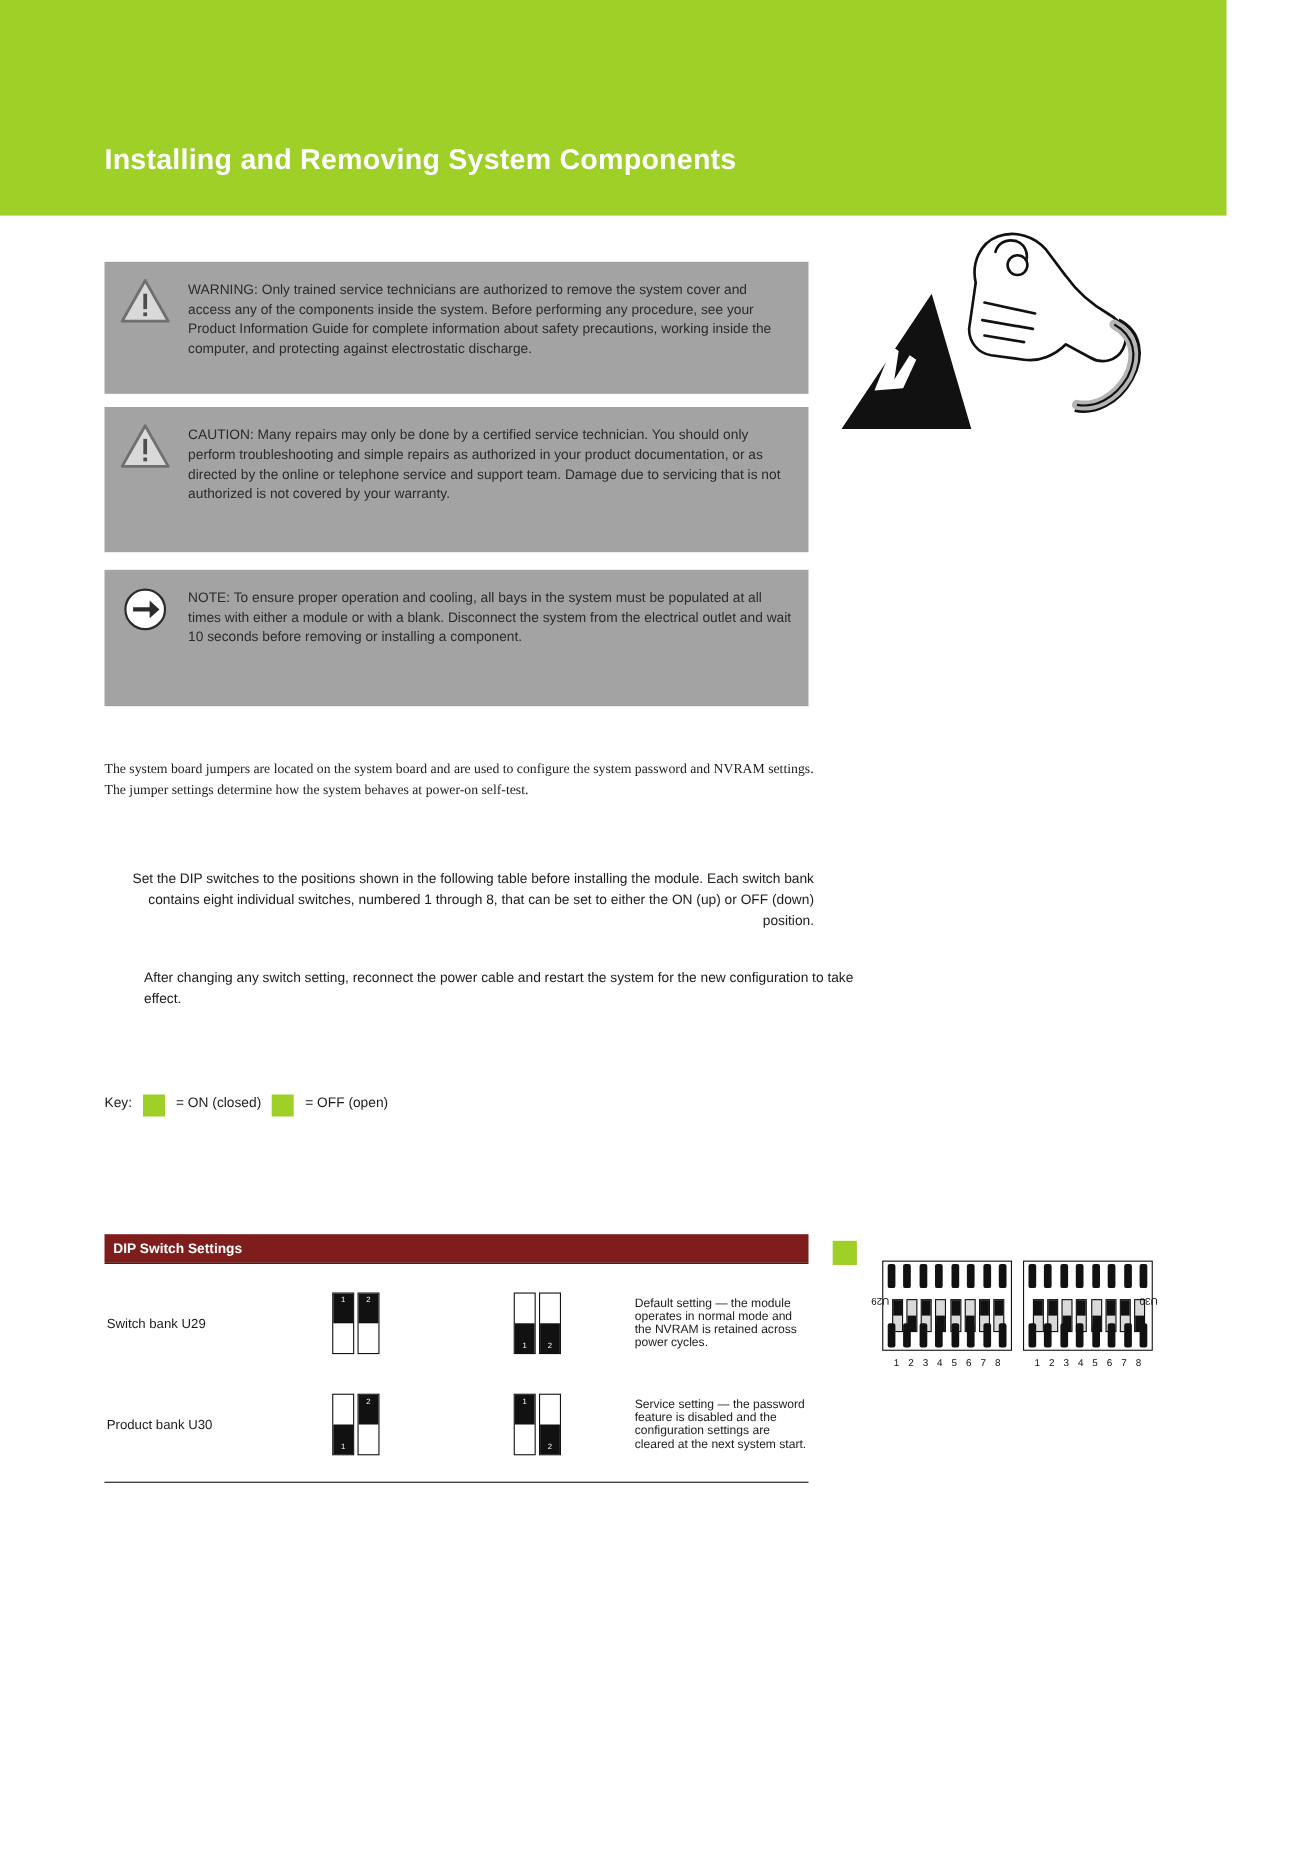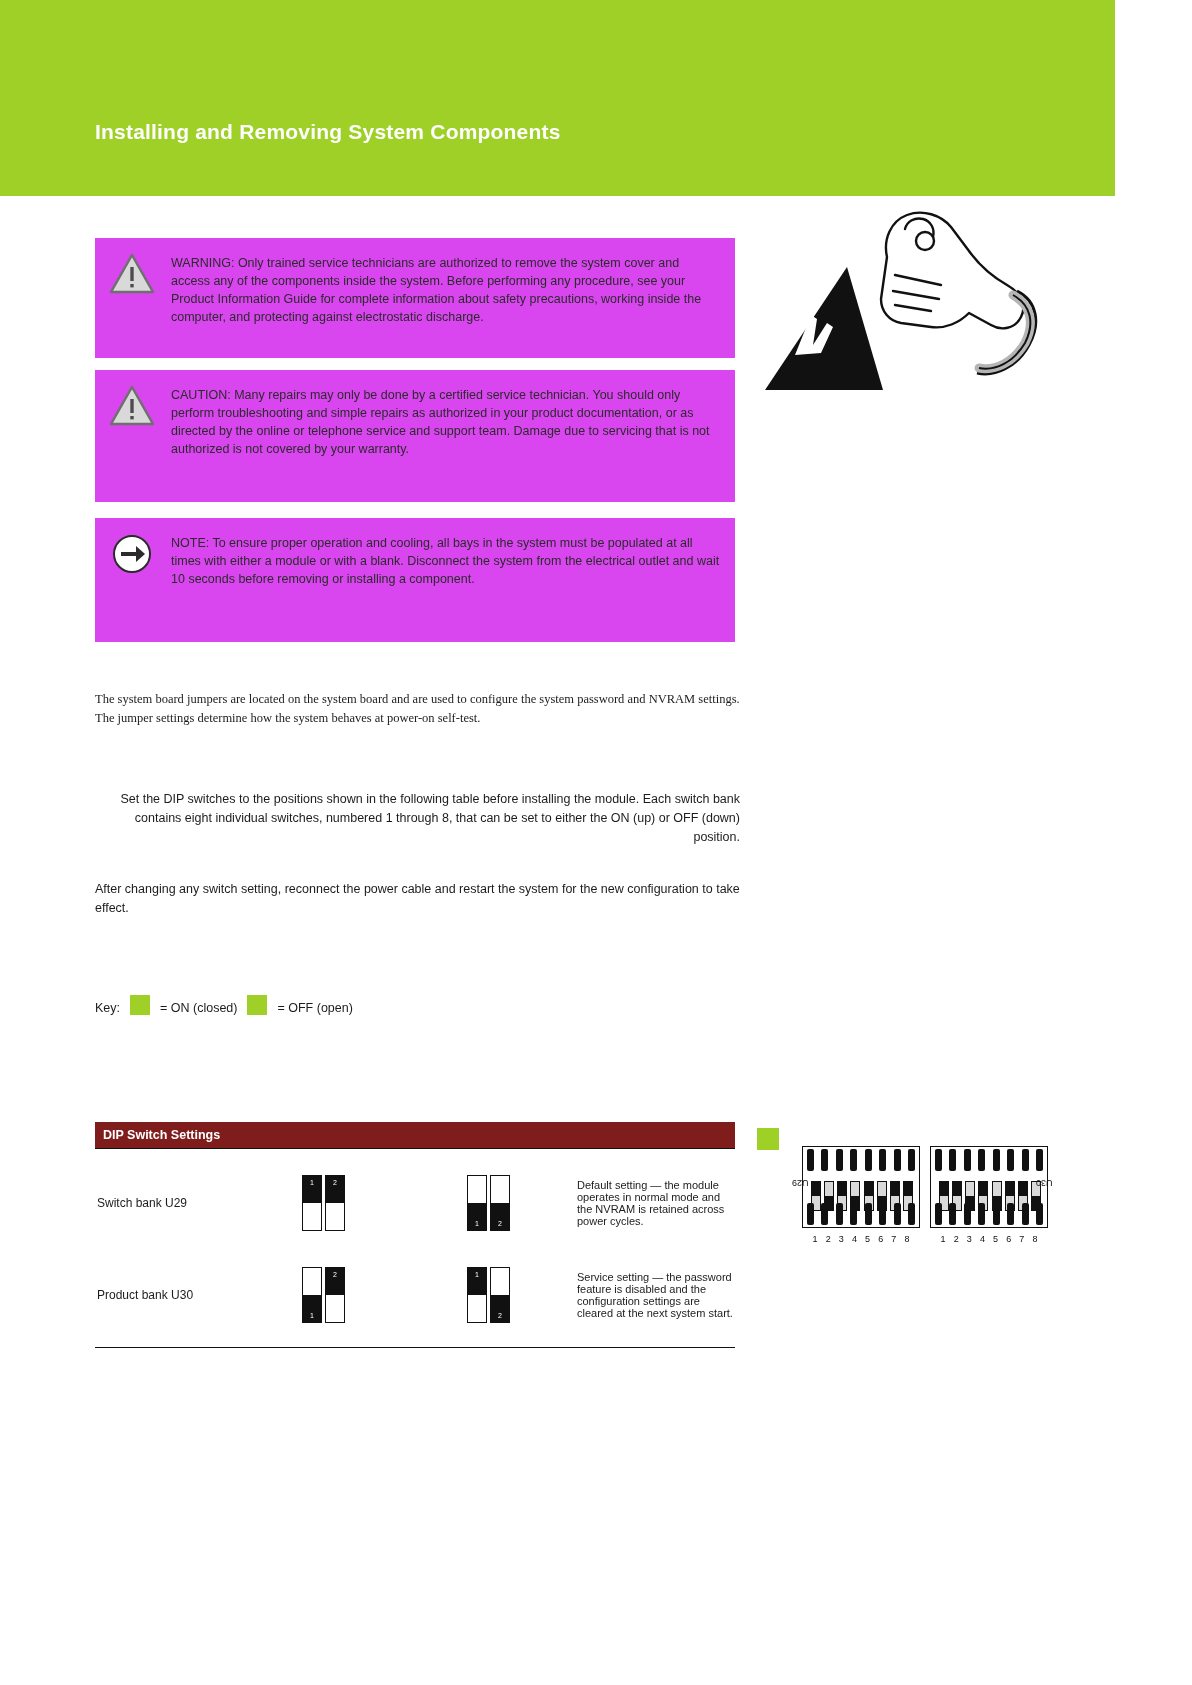--- a/index.html
+++ b/index.html
@@ -20,33 +20,33 @@
     position: absolute;
     left: 0;
     top: 0;
     width: 1115px;
     height: 196px;
     background: #9ed027;
   }
   .header-title {
     position: absolute;
     left: 95px;
-    top: 120px;
-    font-size: 21px;
+    top: 130px;
+    font-size: 26px;
     color: #ffffff;
     font-weight: bold;
     letter-spacing: 0.2px;
   }
 
   
   .callout {
     position: absolute;
     left: 95px;
     width: 640px;
-    background: #d946ef;
+    background: #a3a3a3;
     box-sizing: border-box;
   }
   .callout.c1 { top: 238px;  height: 120px; }
   .callout.c2 { top: 370px;  height: 132px; }
   .callout.c3 { top: 518px;  height: 124px; }
 
   .callout-icon {
     position: absolute;
     left: 14px;
     top: 14px;
@@ -79,29 +79,29 @@
   .body-copy {
     position: absolute;
     left: 95px;
     width: 645px;
     font-size: 12.5px;
     line-height: 1.5;
     color: #1c1c1c;
   }
   .body-copy.b1 { top: 690px; font-family: Liberation Serif, serif; }
   .body-copy.b2 { top: 790px; text-align: right; }
-  .body-copy.b3 { top: 880px; }
+  .body-copy.b3 { top: 880px; margin-left: 36px; }
 
   .legend-row {
     position: absolute;
     top: 995px;
     left: 95px;
     width: 645px;
     display: flex;
-    align-items: flex-end;
+    align-items: flex-start;
     font-size: 12.5px;
     color: #1c1c1c;
   }
   .legend-chip {
     display: inline-block;
     width: 20px;
     height: 20px;
     background: #9ed027;
     margin: 0 10px;
     vertical-align: middle;

